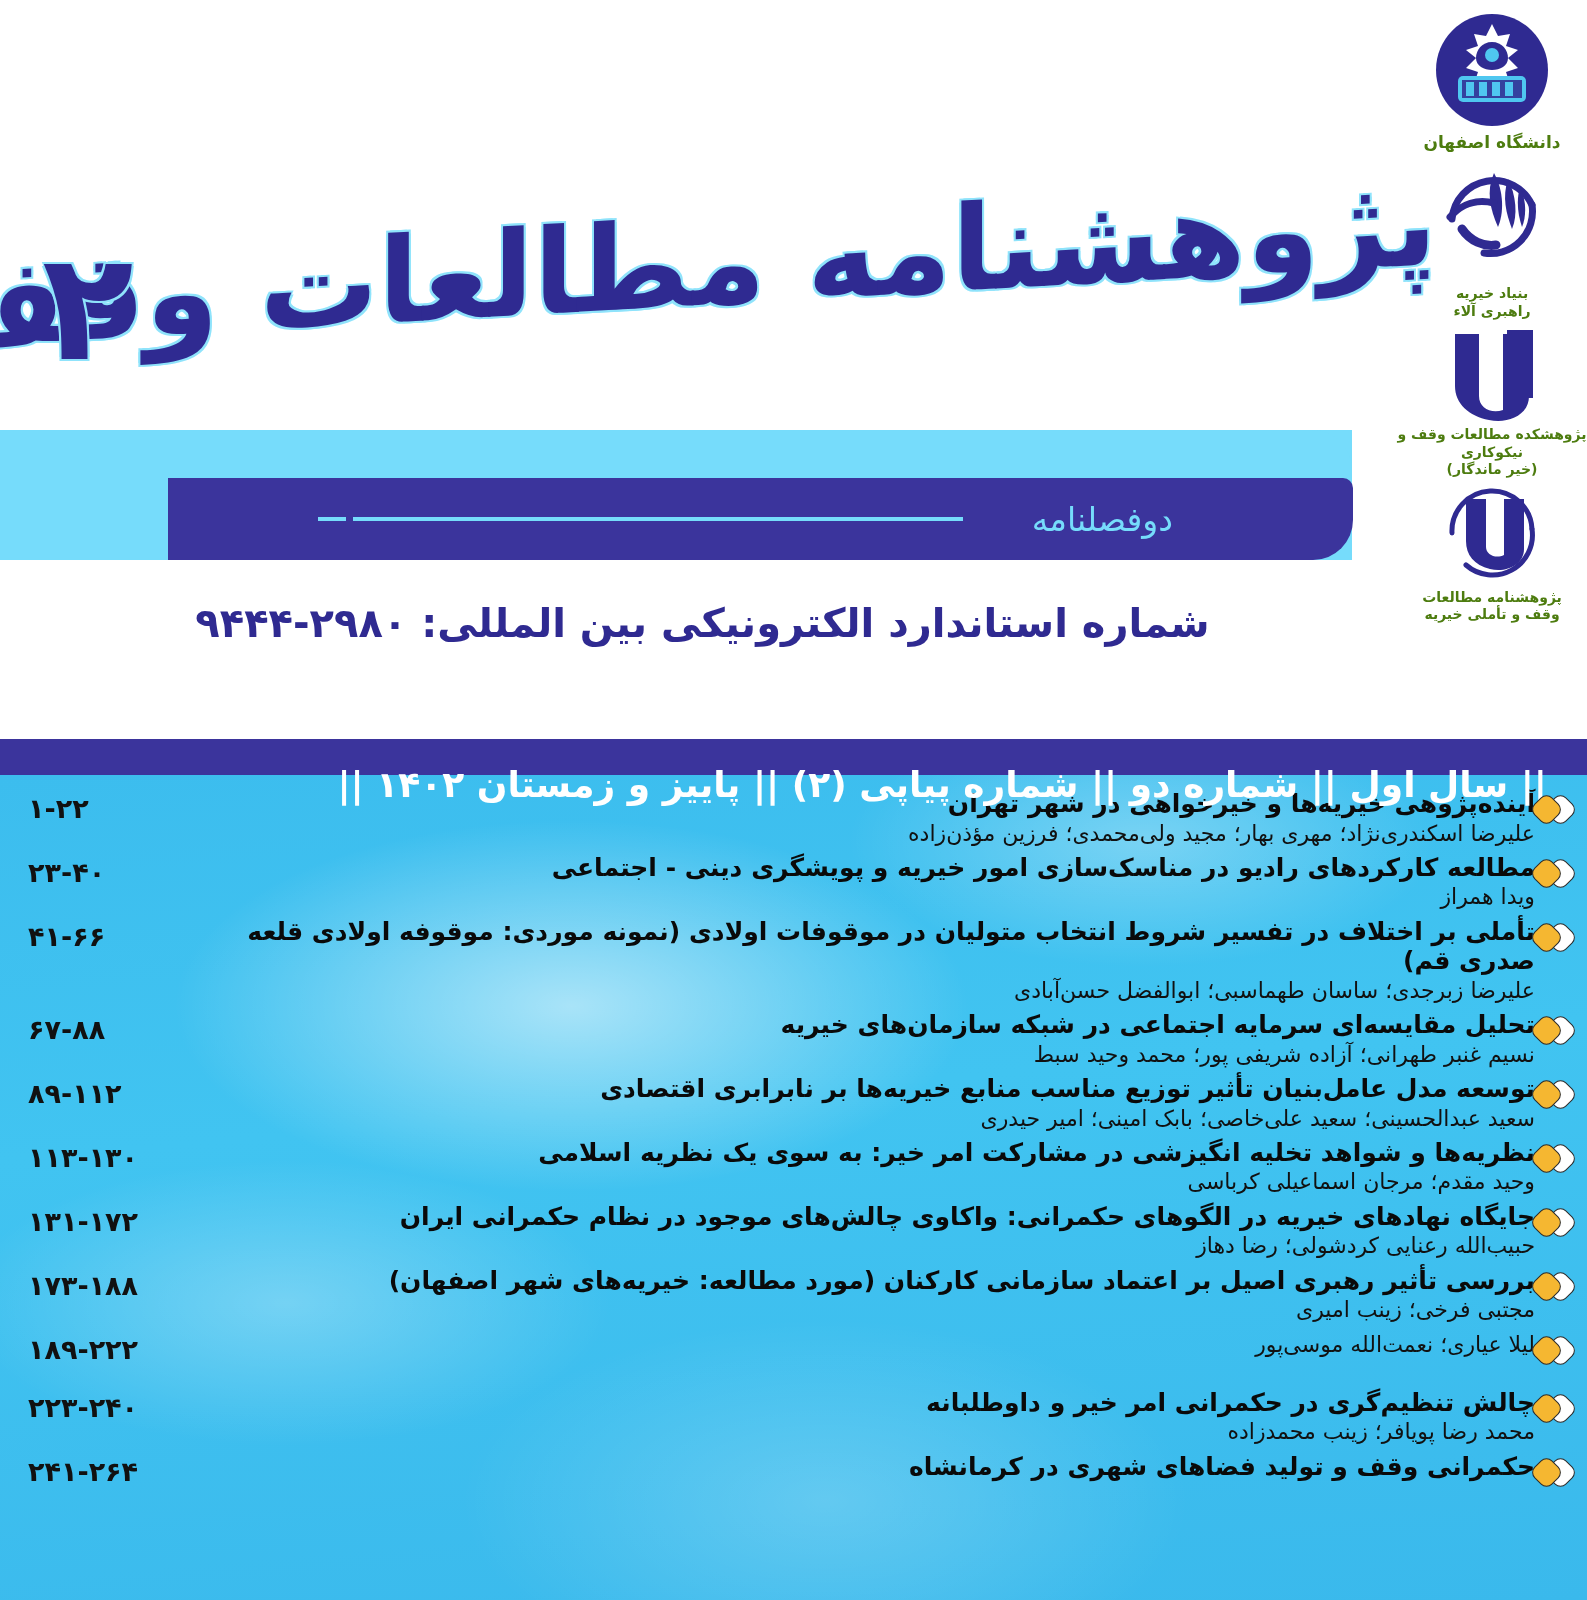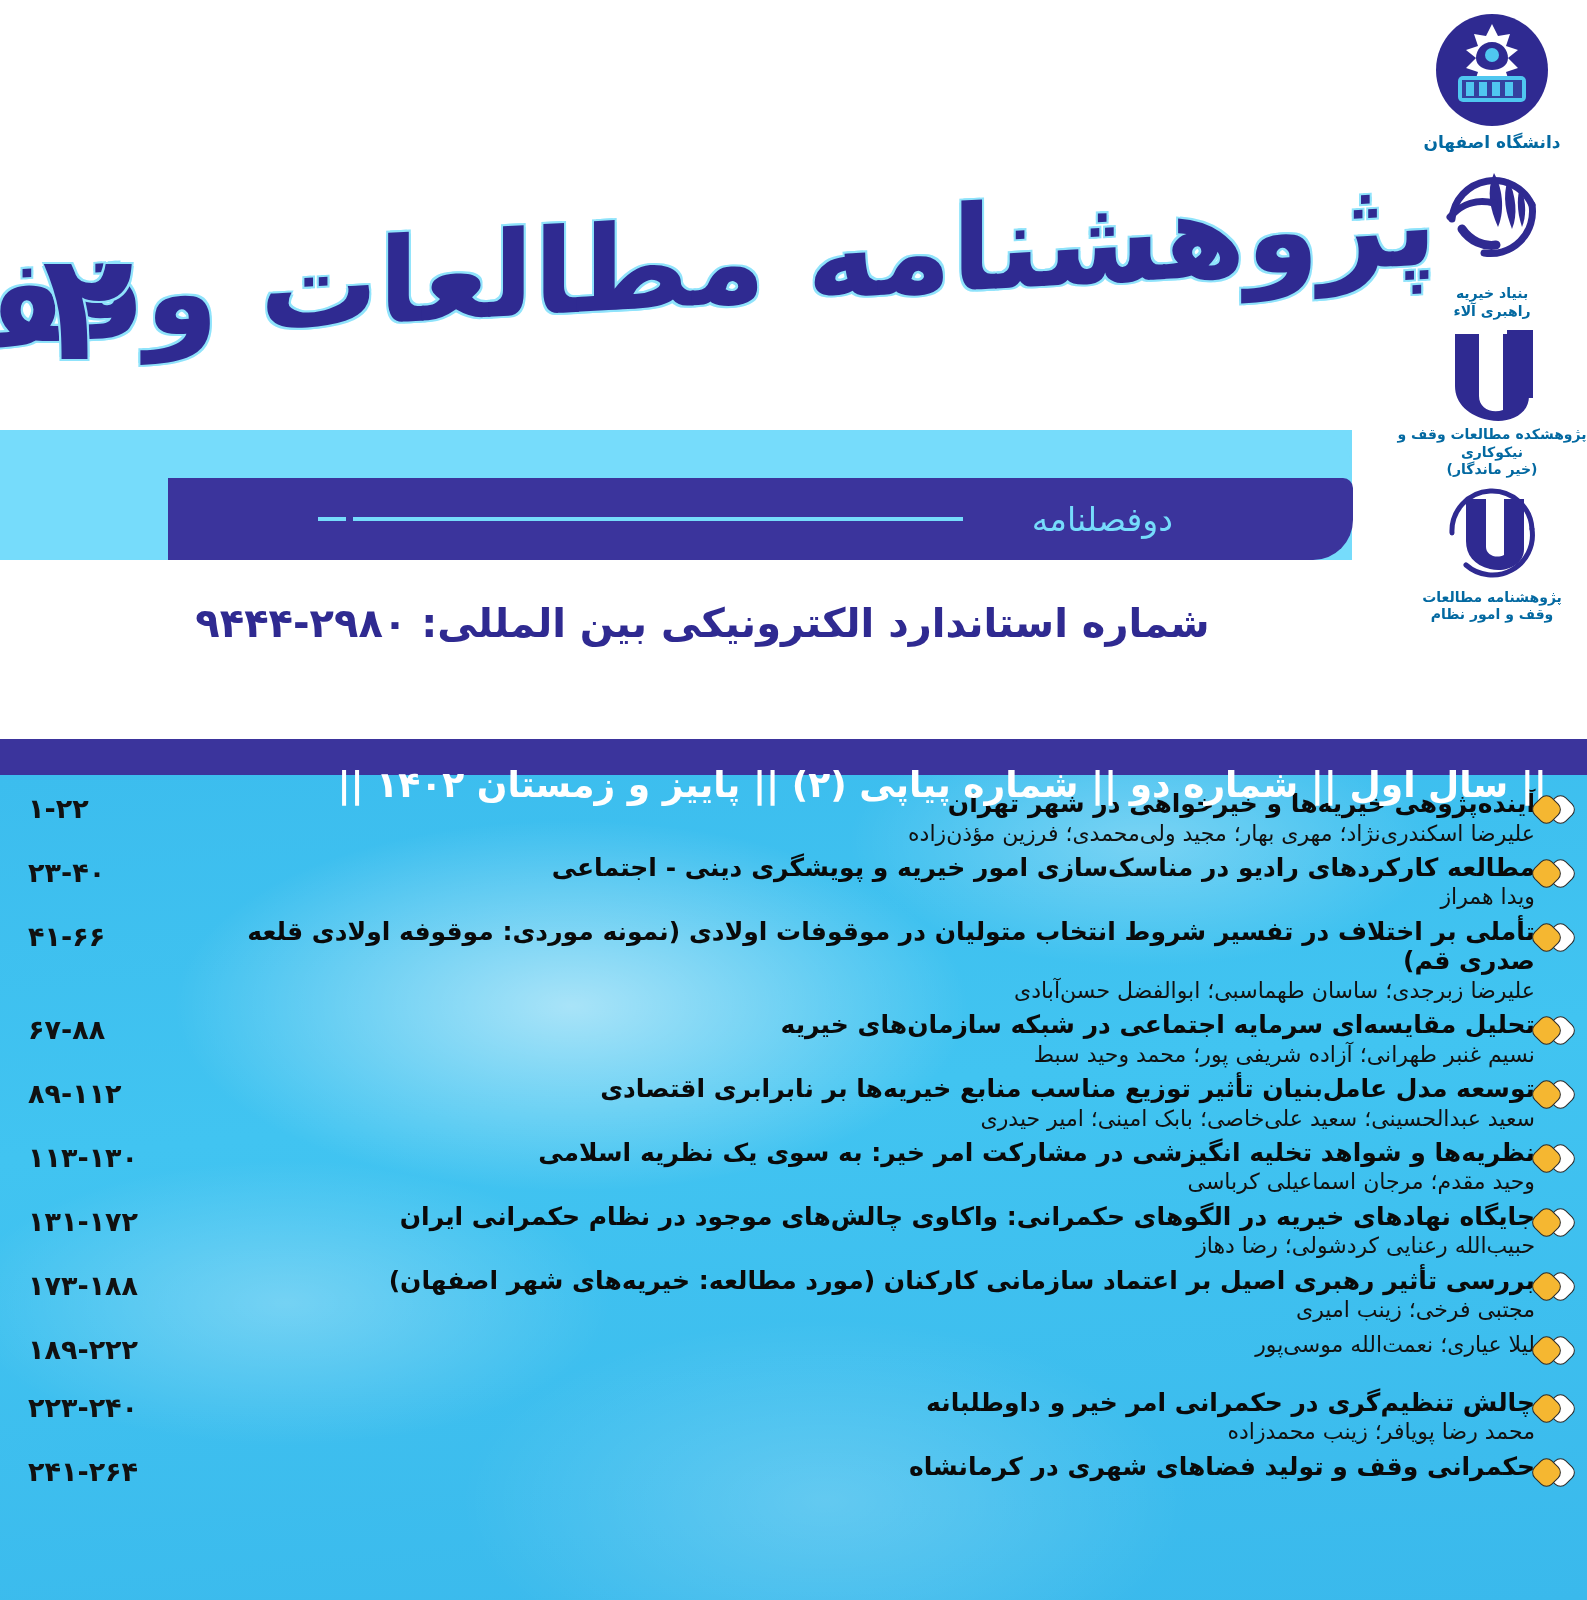--- a/index.html
+++ b/index.html
@@ -139,21 +139,21 @@
     right: 0px;
     top: 10px;
     width: 190px;
     display: flex;
     flex-direction: column;
     align-items: center;
     gap: 4px;
   }
   .logo-block { display:flex; flex-direction:column; align-items:center; }
   .logo-caption {
-    color: #0369a1;
+    color: #4d7c0f;
     font-size: 17px;
     font-weight: 700;
     text-align: center;
     direction: rtl;
     line-height: 1.25;
     margin-top: 2px;
   }
   .logo-caption.small { font-size: 14px; }
 
   
@@ -358,21 +358,21 @@
 (خیر ماندگار)</div>
       </div>
 
       <div class="logo-block">
         <svg class="logo-svg" width="112" height="104" viewBox="0 0 112 104">
           <path d="M16 50 A40 40 0 0 1 96 46" stroke="#2f2a91" stroke-width="5" fill="none" stroke-linecap="round"></path>
           <path d="M96 46 A40 40 0 0 1 30 82" stroke="#2f2a91" stroke-width="5" fill="none" stroke-linecap="round"></path>
           <path d="M30 16 L50 16 L50 64 C50 72 60 76 68 72 L68 16 L88 16 L88 66 C88 82 70 90 54 86 C38 82 30 72 30 58 Z" fill="#2f2a91"></path>
         </svg>
         <div class="logo-caption small" style="white-space: pre-line;">پژوهشنامه مطالعات
-وقف و امور نظام</div>
+وقف و تأملی خیریه</div>
       </div>
 
     </div>
 
     <div class="issn-line">شماره استاندارد الکترونیکی بین المللی: ۲۹۸۰-۹۴۴۴</div>
   </div>
 
   <div class="issue-banner">
     <div class="rule"></div>
     <div class="issue-banner-text">|| سال اول  ||  شماره دو  ||  شماره پیاپی (۲)  ||  پاییز و زمستان ۱۴۰۲ ||</div>

